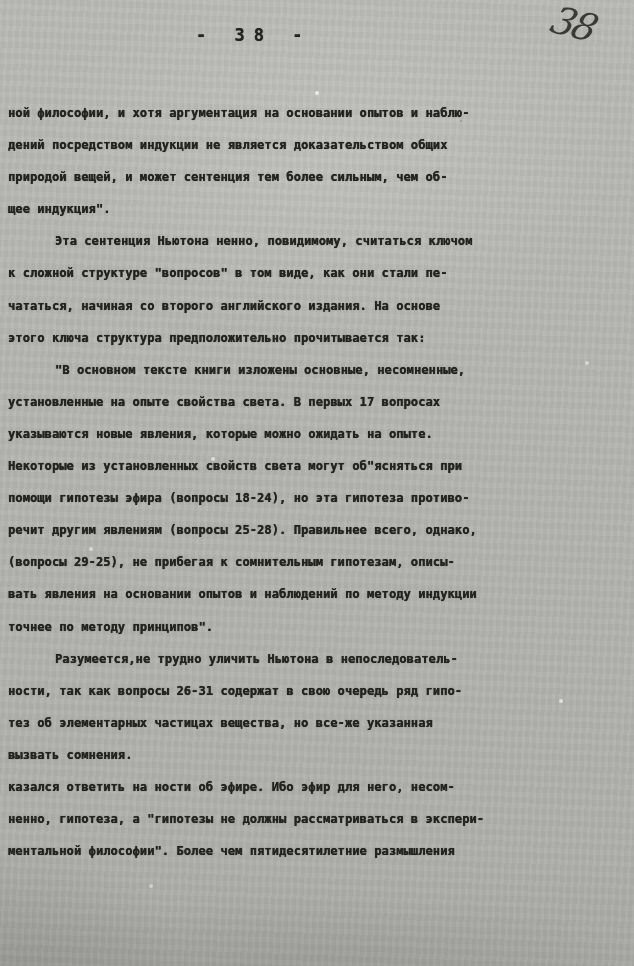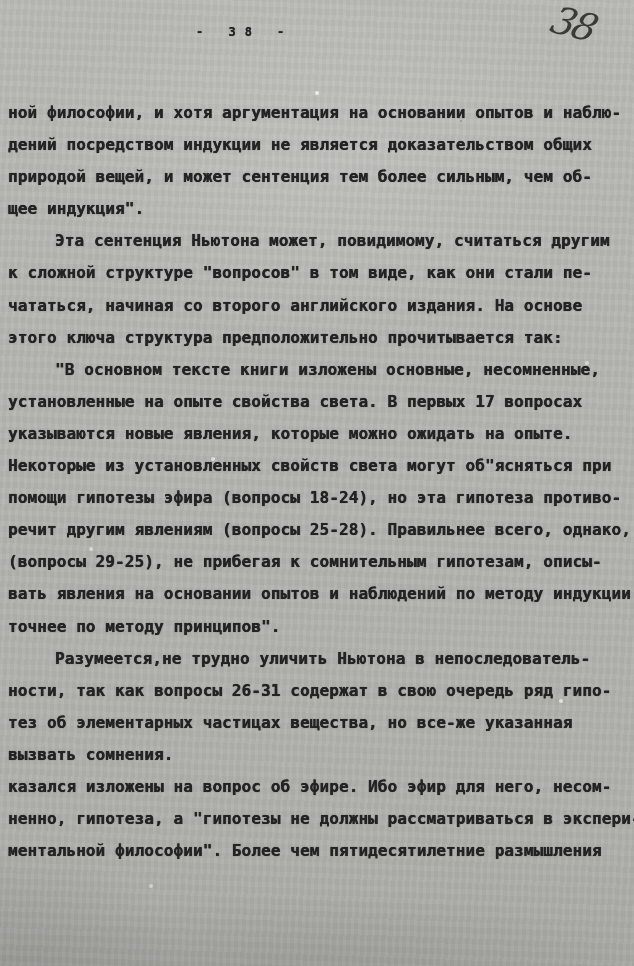--- a/index.html
+++ b/index.html
@@ -51,21 +51,21 @@
       300px 660px 0 0 rgba(60,60,58,0.35),
       586px 362px 0 1px rgba(240,240,236,0.6),
       150px 885px 0 1px rgba(238,238,234,0.55),
       460px 120px 0 0 rgba(70,70,66,0.3);
     z-index: 3;
   }
   .typed-num {
     position: absolute;
     top: 25px;
     left: 196px;
-    font-size: 12px;
+    font-size: 17px;
     font-weight: bold;
     letter-spacing: 9px;
     color: var(--ink);
     text-shadow: 0 0 0.7px rgba(35,35,33,0.9);
     white-space: pre;
     z-index: 2;
   }
   .hand-num {
     position: absolute;
     top: 2px;
@@ -82,21 +82,21 @@
   .body-text {
     position: absolute;
     top: 97px;
     left: 8px;
     right: 0;
     z-index: 2;
   }
   .line {
     height: 32.1px;
     line-height: 32.1px;
-    font-size: 16px;
+    font-size: 12px;
     font-weight: bold;
     color: var(--ink);
     white-space: pre;
     letter-spacing: 0.1px;
     text-shadow:
       0 0 0.8px rgba(35,35,33,0.95),
       0.4px 0.4px 0.6px rgba(35,35,33,0.45);
   }
   .line.indent {
     padding-left: 47px;
@@ -113,21 +113,21 @@
 
       <div class="line">ной философии, и хотя аргументация на основании опытов и наблю-</div>
 
       <div class="line">дений посредством индукции не является доказательством общих</div>
 
 
       <div class="line">природой вещей, и может сентенция тем более сильным, чем об-</div>
 
       <div class="line">щее индукция".</div>
 
-      <div class="line indent">Эта сентенция Ньютона может, повидимому, считаться другим</div>
+      <div class="line indent">Эта сентенция Ньютона ненно, повидимому, считаться ключом</div>
 
       <div class="line">к сложной структуре "вопросов" в том виде, как они стали пе-</div>
 
       <div class="line">чататься, начиная со второго английского издания. На основе</div>
 
       <div class="line">этого ключа структура предположительно прочитывается так:</div>
 
       <div class="line indent">"В основном тексте книги изложены основные, несомненные,</div>
 
       <div class="line">установленные на опыте свойства света. В первых 17 вопросах</div>
@@ -149,19 +149,19 @@
       <div class="line indent">Разумеется,не трудно уличить Ньютона в непоследователь-</div>
 
       <div class="line">ности, так как вопросы 26-31 содержат в свою очередь ряд гипо-</div>
 
       <div class="line">тез об элементарных частицах вещества, но все-же указанная</div>
 
 
       <div class="line">вызвать сомнения.</div>
 
 
-      <div class="line">казался изложены на вопрос об эфире. Ибо эфир для него, несом-</div>
+      <div class="line">казался ответить на ности об эфире. Ибо эфир для него, несом-</div>
 
       <div class="line">ненно, гипотеза, а "гипотезы не должны рассматриваться в экспери-</div>
 
       <div class="line">ментальной философии". Более чем пятидесятилетние размышления</div>
     </div>
 </div>
 
 </body></html>

